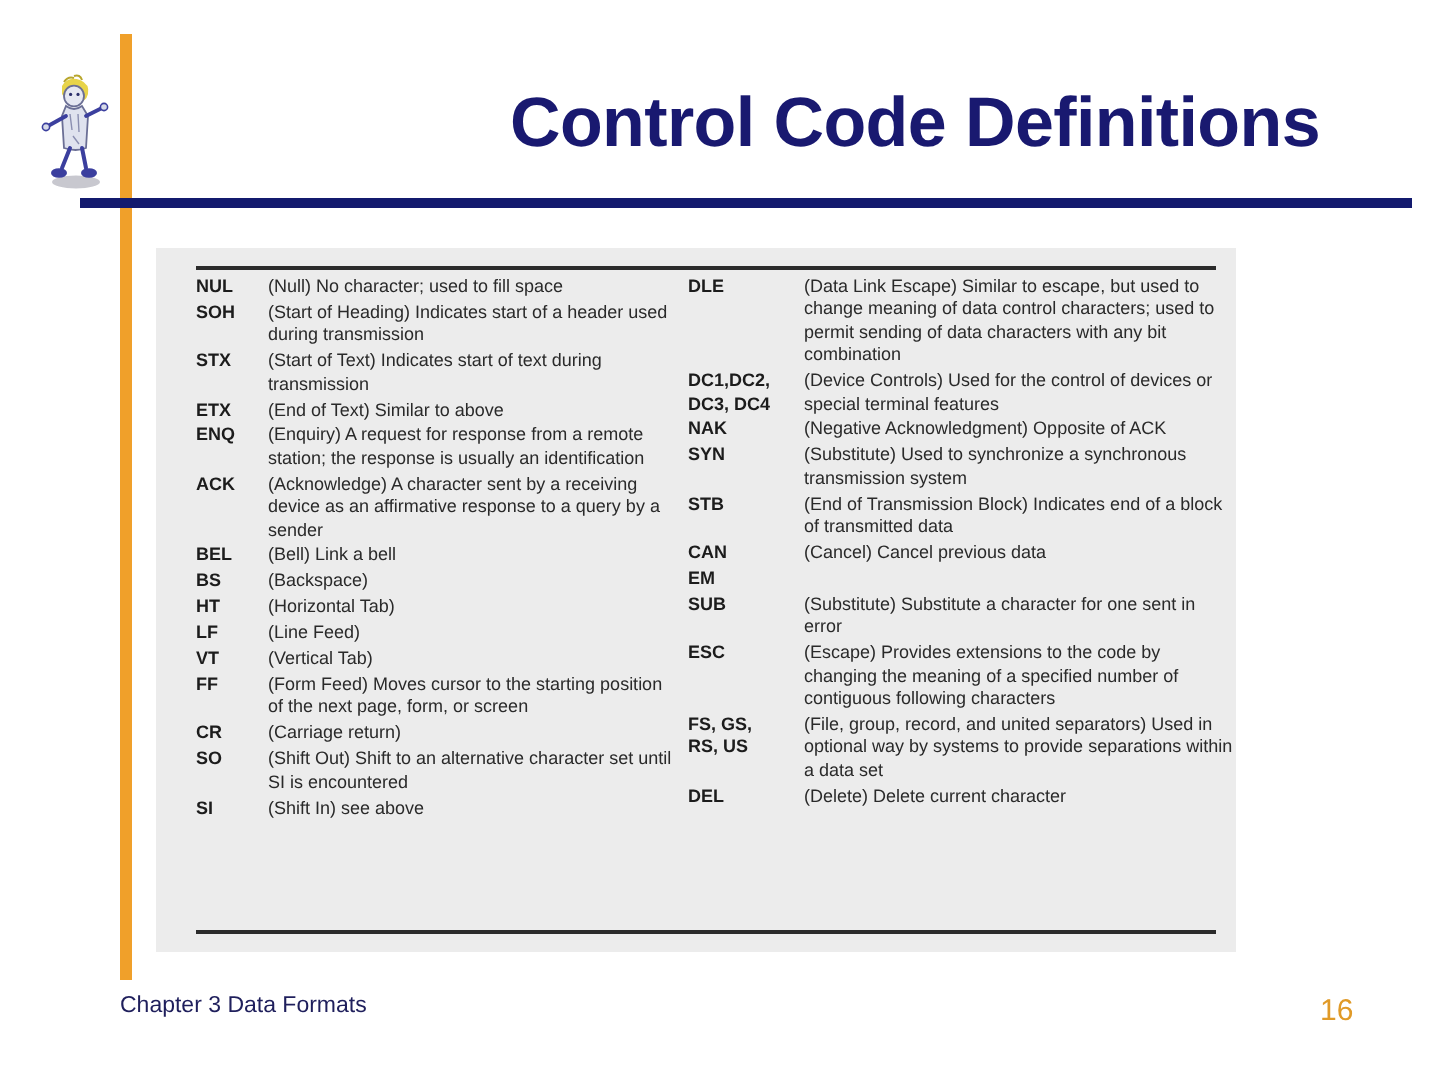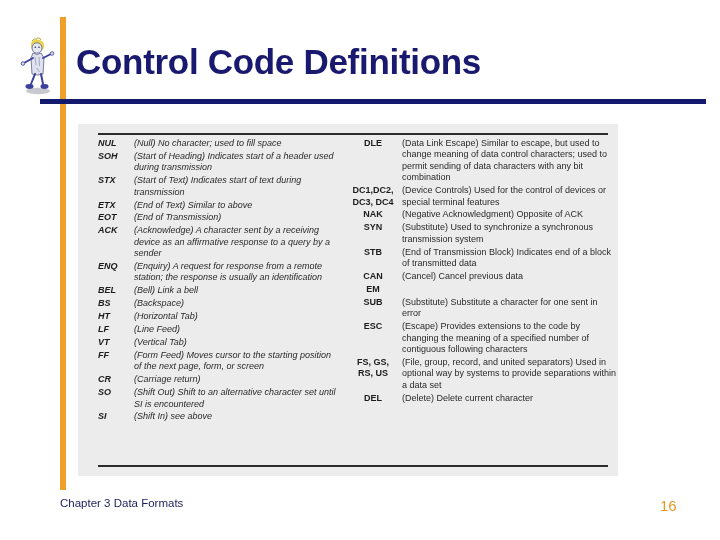--- a/index.html
+++ b/index.html
@@ -38,28 +38,29 @@
     position: absolute;
     left: 18px;
     top: 34px;
     width: 40px;
     height: 62px;
   }
 
   
   .slide-title {
     position: absolute;
-    left: 76px;
+    left: 60px;
     top: 42px;
     width: 600px;
     font-size: 35px;
     font-weight: bold;
     color: #191970;
     letter-spacing: -0.3px;
     white-space: nowrap;
+    text-align: right;
   }
 
   
   .table-panel {
     position: absolute;
     left: 78px;
     top: 124px;
     width: 540px;
     height: 352px;
     background: #ececec;
@@ -91,21 +92,20 @@
     display: flex;
     flex-direction: row;
   }
   .col {
     display: block;
   }
   .col-left {
     width: 258px;
     padding-left: 20px;
     box-sizing: border-box;
-    font-style: italic;
   }
   .col-right {
     width: 282px;
     padding-left: 8px;
     box-sizing: border-box;
   }
 
   .code-row {
     display: flex;
     flex-direction: row;
@@ -114,21 +114,21 @@
   }
   .code-label {
     flex: 0 0 auto;
     font-size: 9px;
     font-weight: bold;
     color: #1c1c1c;
     line-height: 11.4px;
     white-space: pre-line;
   }
   .col-left .code-label { width: 36px; }
-  .col-right .code-label { width: 58px; text-align: center; }
+  .col-right .code-label { width: 58px; }
 
   .code-desc {
     flex: 1 1 auto;
     font-size: 9px;
     color: #2a2a2a;
     line-height: 11.4px;
   }
 
   
   .footer-text {
@@ -192,30 +192,26 @@
         </div>
         <div class="code-row">
           <div class="code-label">STX</div>
           <div class="code-desc">(Start of Text) Indicates start of text during transmission</div>
         </div>
         <div class="code-row">
           <div class="code-label">ETX</div>
           <div class="code-desc">(End of Text) Similar to above</div>
         </div>
         <div class="code-row">
-          <div class="code-label">EOT</div>
-          <div class="code-desc">(End of Transmission)</div>
+          <div class="code-label">ENQ</div>
+          <div class="code-desc">(Enquiry) A request for response from a remote station; the response is usually an identification</div>
         </div>
         <div class="code-row">
           <div class="code-label">ACK</div>
           <div class="code-desc">(Acknowledge) A character sent by a receiving device as an affirmative response to a query by a sender</div>
-        </div>
-        <div class="code-row">
-          <div class="code-label">ENQ</div>
-          <div class="code-desc">(Enquiry) A request for response from a remote station; the response is usually an identification</div>
         </div>
         <div class="code-row">
           <div class="code-label">BEL</div>
           <div class="code-desc">(Bell) Link a bell</div>
         </div>
         <div class="code-row">
           <div class="code-label">BS</div>
           <div class="code-desc">(Backspace)</div>
         </div>
         <div class="code-row">

